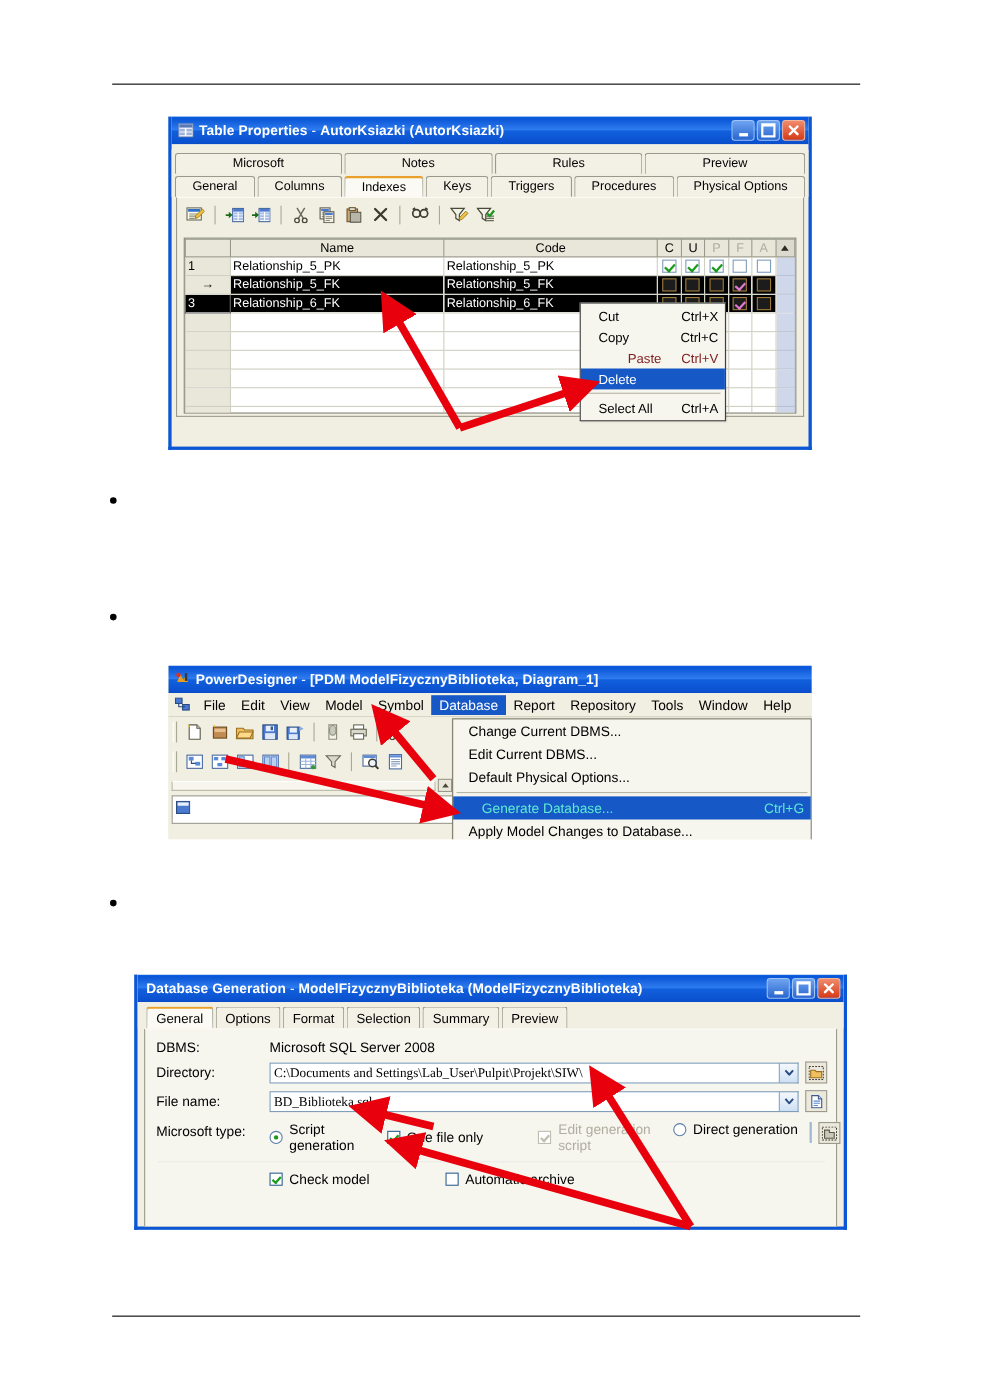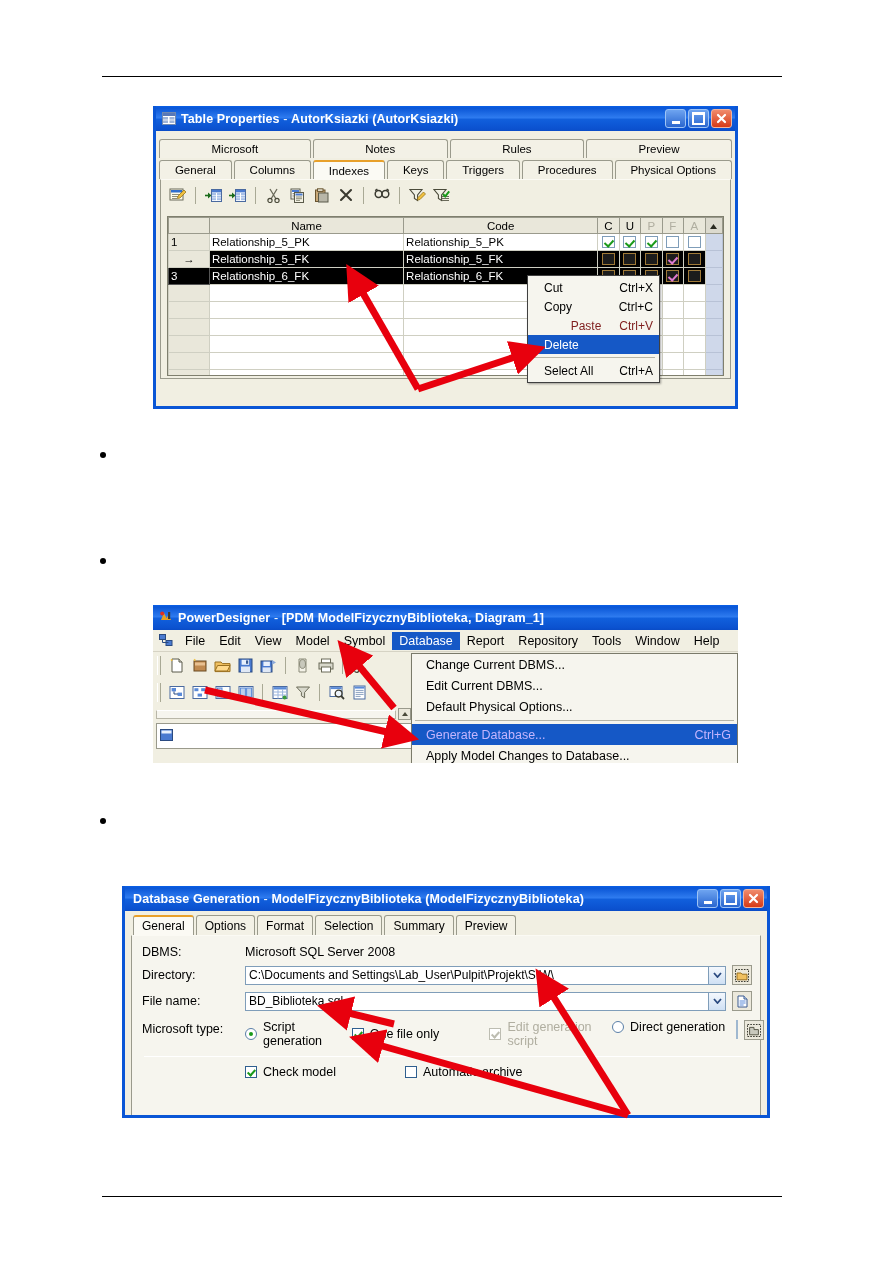--- a/index.html
+++ b/index.html
@@ -144,42 +144,42 @@
                 display:flex; align-items:center; padding-left:3px; gap:3px; }
   .pd-canvas { flex:1 1 auto; background:#fff; border-left:1px solid #fff; }
   .pd-dropdown {
     position:absolute; background:#f6f5ee; border:1px solid #7a7a6a;
     font-size:12.5px; z-index:30; box-shadow:1px 1px 2px rgba(0,0,0,.3);
   }
   .pd-ditem { display:flex; height:21px; align-items:center; padding:0 6px 0 14px; white-space:nowrap; }
   .pd-ditem .lbl { flex:1 1 auto; }
   .pd-ditem .acc { margin-left:40px; }
   .pd-ditem.hi { background:#1558c6; }
-  .pd-ditem.hi .lbl, .pd-ditem.hi .acc { color:#c4b5fd; }
+  .pd-ditem.hi .lbl, .pd-ditem.hi .acc { color:#5eead4;margin-left:12px; }
   .pd-dsep { height:1px; background:#b6b5a8; margin:3px 3px; }
 
   
   #win-dbgen { left:122px; top:886px; width:648px; height:232px; overflow:hidden; }
   .dg-tabs { display:flex; gap:2px; padding:4px 0 0 8px; background:#f1efe2; }
   .dg-tab {
     height:20px; padding:0 8px; background:#f3f1e6;
     border:1px solid #9a9a8c; border-bottom:none; border-radius:3px 3px 0 0;
     display:flex; align-items:center; font-size:12px; white-space:nowrap;
   }
   .dg-tab.active { background:#fbfaf4; border-top:2px solid #e8a02a; }
   .dg-panel {
     margin:0 6px; background:#f6f5ee; border:1px solid #9a9a8c;
     border-top-color:#fbfaf4; height:181px; padding:9px 8px 0 10px; position:relative;
   }
   .dg-row { display:flex; align-items:center; margin-bottom:6px; }
   .dg-label { width:103px; font-size:12.5px; flex:0 0 auto; }
   .dg-value { font-size:12.5px; }
   .dg-input {
     flex:1 1 auto; height:19px; border:1px solid #7f9db9; background:#fff;
-    font-size:12px; display:flex; align-items:center; padding-left:3px; white-space:nowrap; overflow:hidden;
+    font-size:12px; display:flex; align-items:center; padding-left:3px; white-space:nowrap; overflow:hidden;font-family:Liberation Serif, serif;
   }
   .dg-combo-btn {
     width:17px; height:19px; border:1px solid #7f9db9; border-left:none;
     background:linear-gradient(to bottom,#f4f8fd,#cfe0f4);
     display:flex; align-items:center; justify-content:center; flex:0 0 auto;
   }
   .dg-sq-btn {
     width:20px; height:20px; margin-left:6px; flex:0 0 auto;
     border:1px solid #9a9a8c; background:#ece9dc;
     display:flex; align-items:center; justify-content:center;

